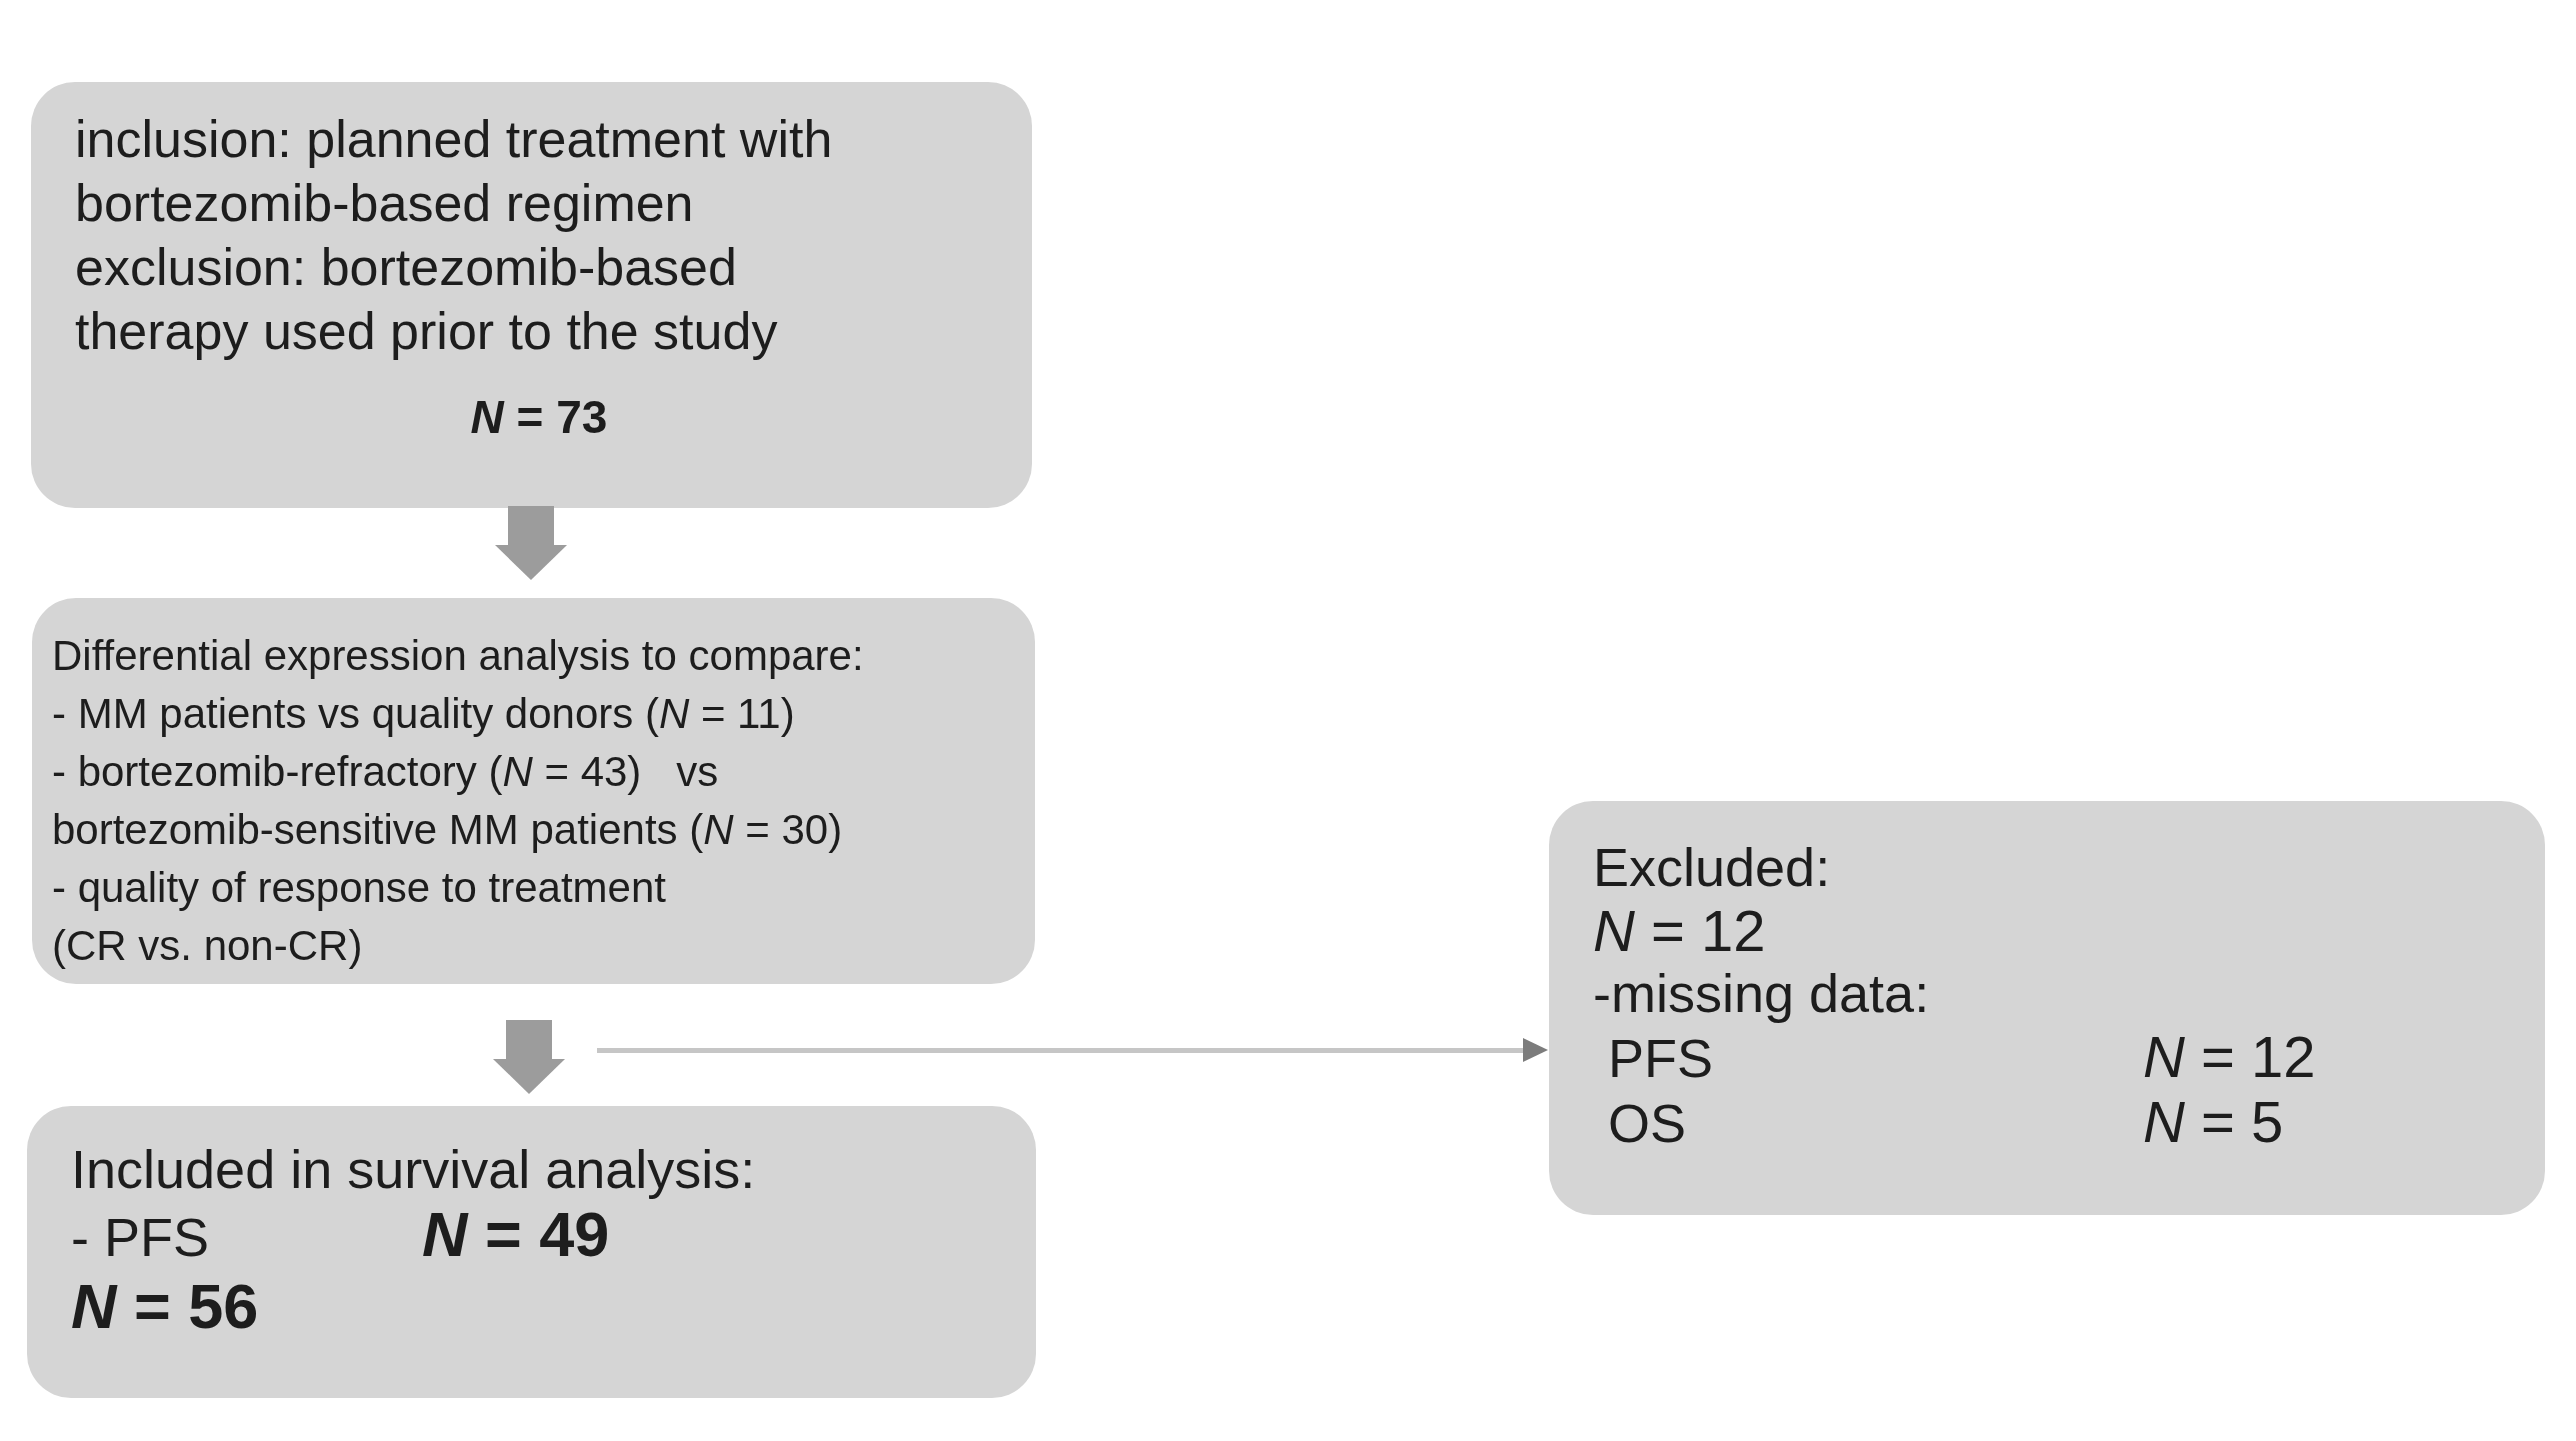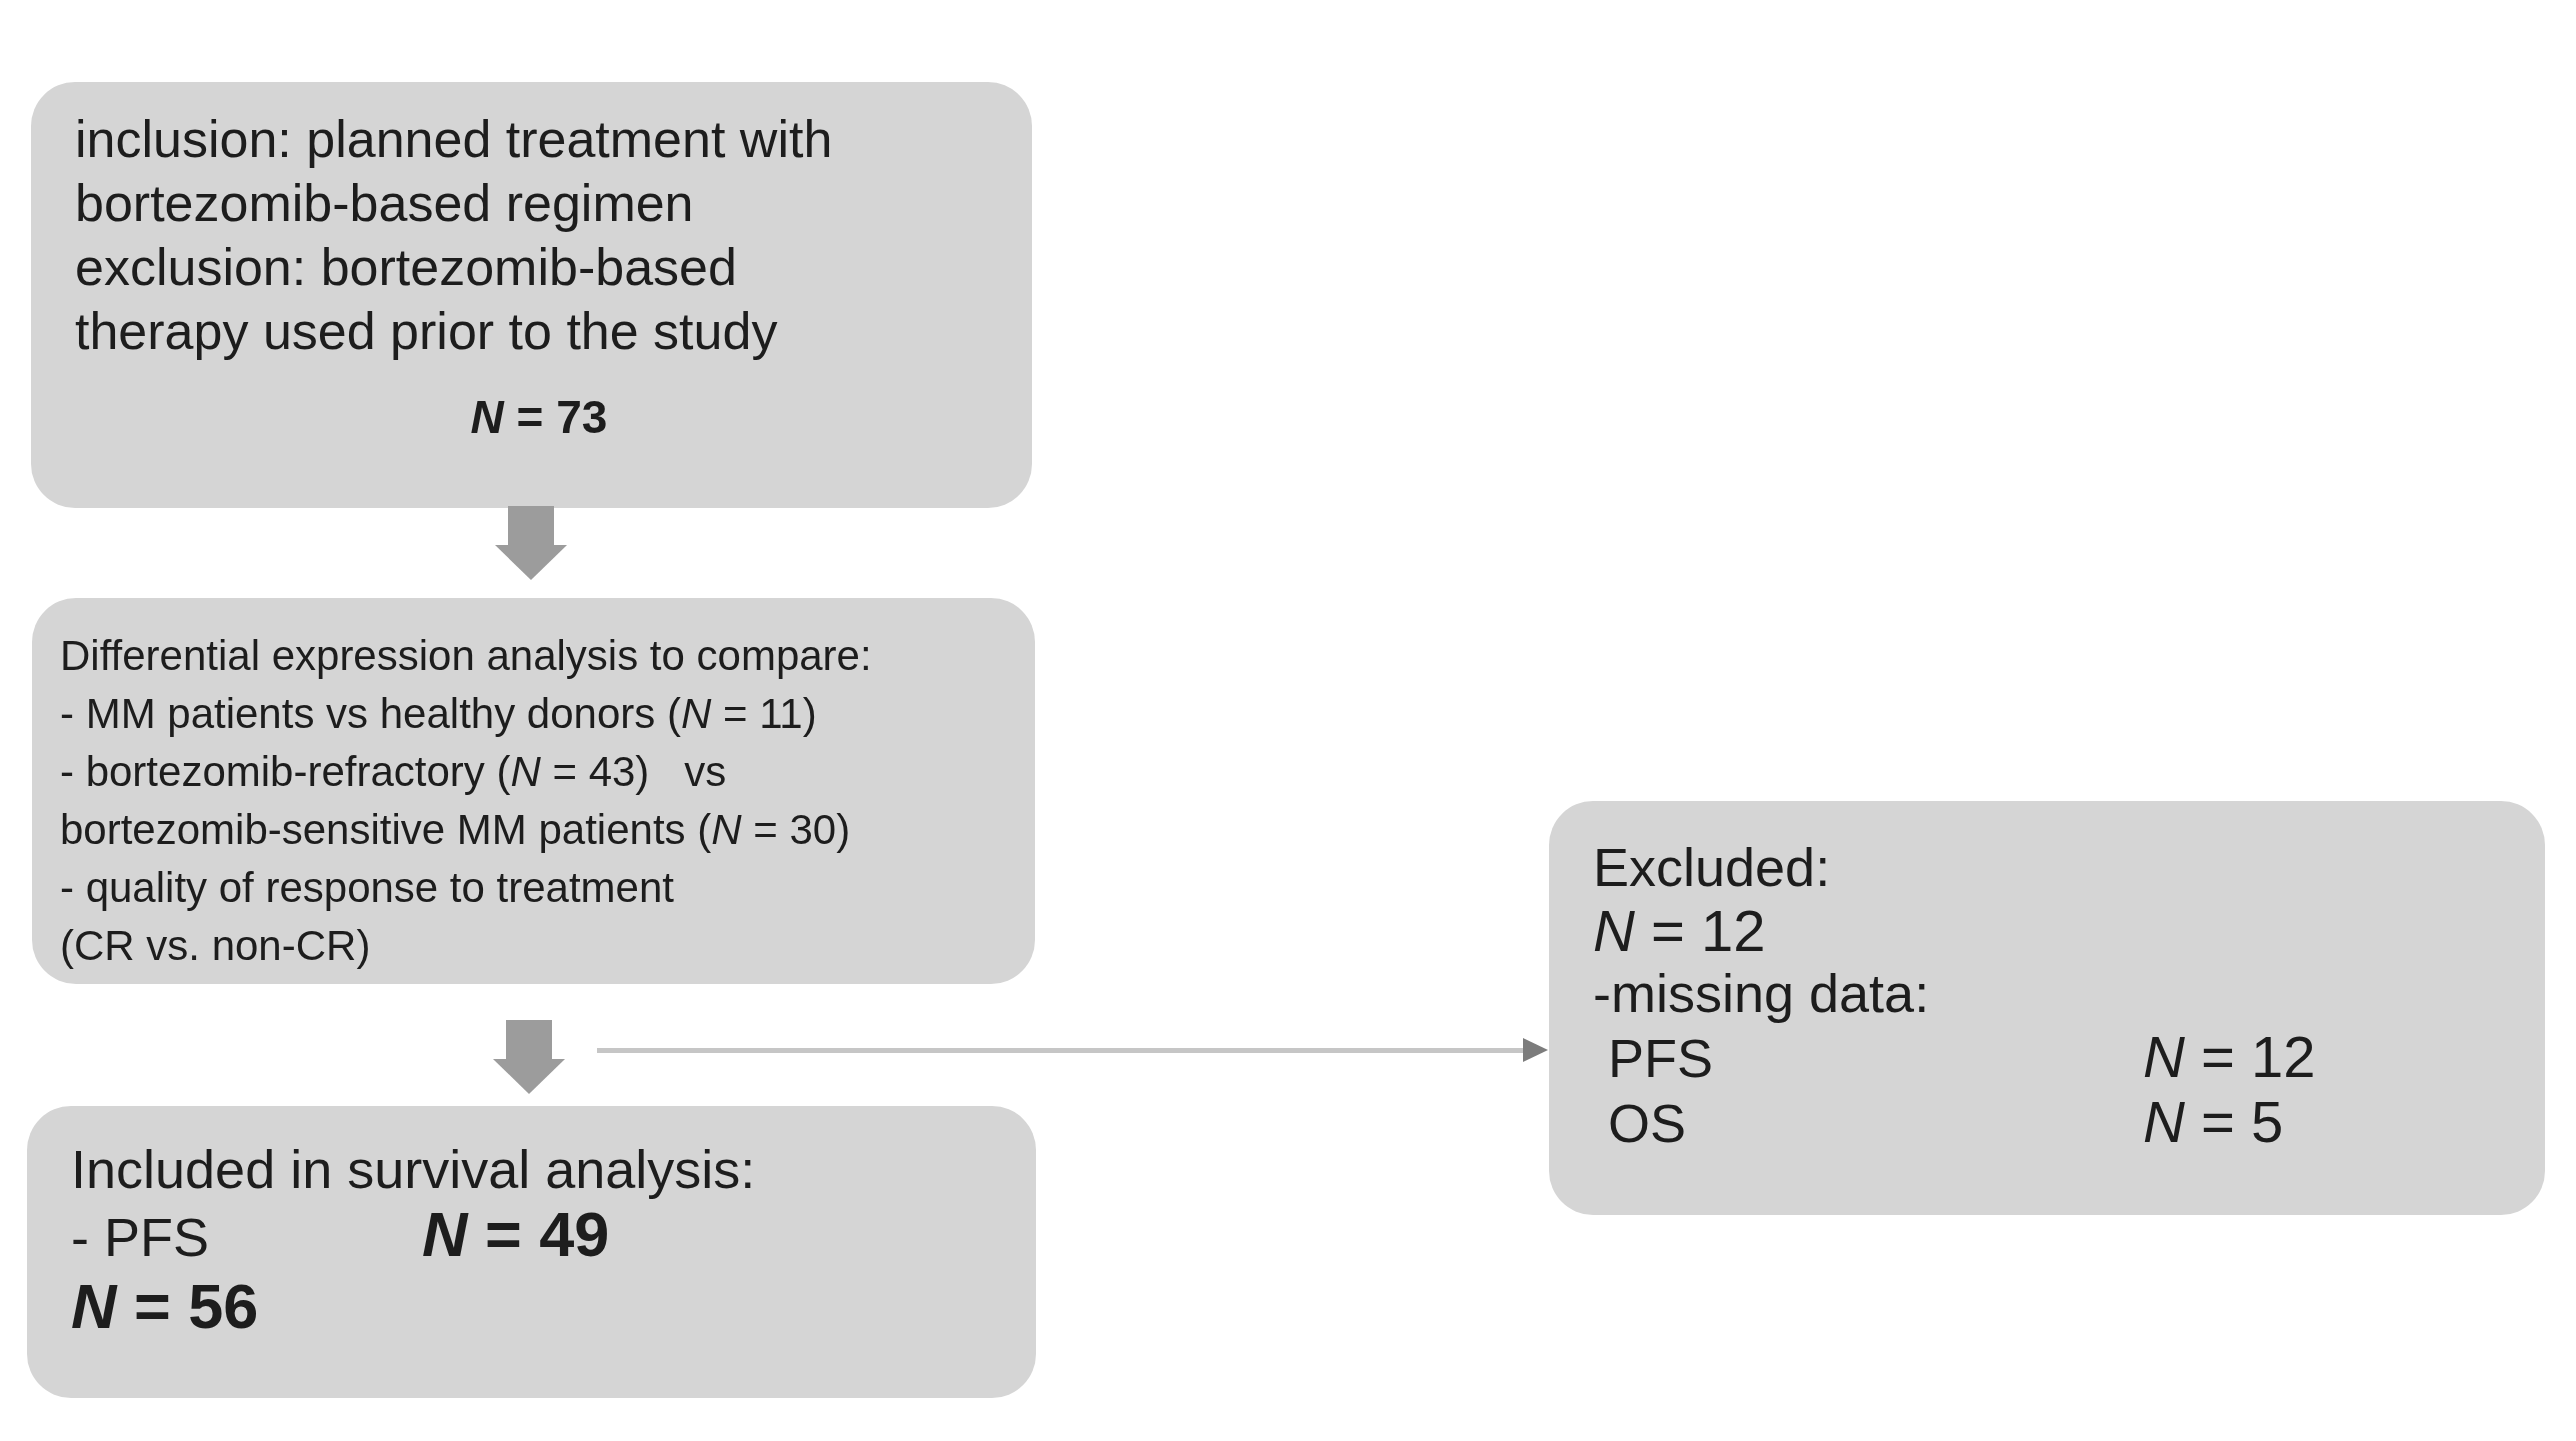--- a/index.html
+++ b/index.html
@@ -27,21 +27,21 @@
   }
   .line{white-space:pre-wrap;}
   
   .box1{left:31px;top:60px;width:1001px;height:426px;padding:25px 29px 0 44px;margin-top:22px;}
   .box1 .line{font-size:52px;line-height:64px;}
   .box1 .bigline{
     margin-top:15.4px;text-align:center;
     font-size:46px;line-height:79px;font-weight:bold;white-space:pre-wrap;
   }
   
-  .box2{left:32px;top:598px;width:1003px;height:386px;padding:29px 23px 0 28px;}
+  .box2{left:32px;top:598px;width:1003px;height:386px;padding:29px 23px 0 20px;}
   .box2 .line{font-size:42px;line-height:58px;}
   
   .box3{left:27px;top:1106px;width:1009px;height:292px;padding:33px 13px 0 44px;}
   .box3 .title{font-size:54px;line-height:61px;white-space:pre-wrap;}
   .box3 .row{display:flex;align-items:baseline;line-height:69px;}
   .box3 .row .lbl{font-size:54px;width:351px;flex:0 0 351px;white-space:pre-wrap;}
   .box3 .row .val{font-size:63px;font-weight:bold;white-space:pre-wrap;}
   
   .box4{left:1549px;top:801px;width:996px;height:414px;padding:35px 23px 0 44px;}
   .box4 .row{display:flex;align-items:baseline;line-height:63px;}
@@ -82,21 +82,21 @@
     <div class="bigline"><span class="it">N</span><span> = 73</span></div>
   </div>
 
   <div class="arrow-down arrow1">
     <div class="shaft"></div>
     <div class="head"></div>
   </div>
 
   <div class="box box2">
     <div class="line"><span>Differential expression analysis to compare:</span><span class="it"></span><span></span></div>
-    <div class="line"><span>- MM patients vs healthy donors (</span><span class="it">N</span><span> = 11)</span></div>
+    <div class="line"><span>- MM patients vs quality donors (</span><span class="it">N</span><span> = 11)</span></div>
     <div class="line"><span>- bortezomib-refractory (</span><span class="it">N</span><span> = 43)   vs</span></div>
     <div class="line"><span>bortezomib-sensitive MM patients (</span><span class="it">N</span><span> = 30)</span></div>
     <div class="line"><span>- quality of response to treatment</span><span class="it"></span><span></span></div>
     <div class="line"><span>(CR vs. non-CR)</span><span class="it"></span><span></span></div>
   </div>
 
   <div class="arrow-down arrow2">
     <div class="shaft"></div>
     <div class="head"></div>
   </div>

